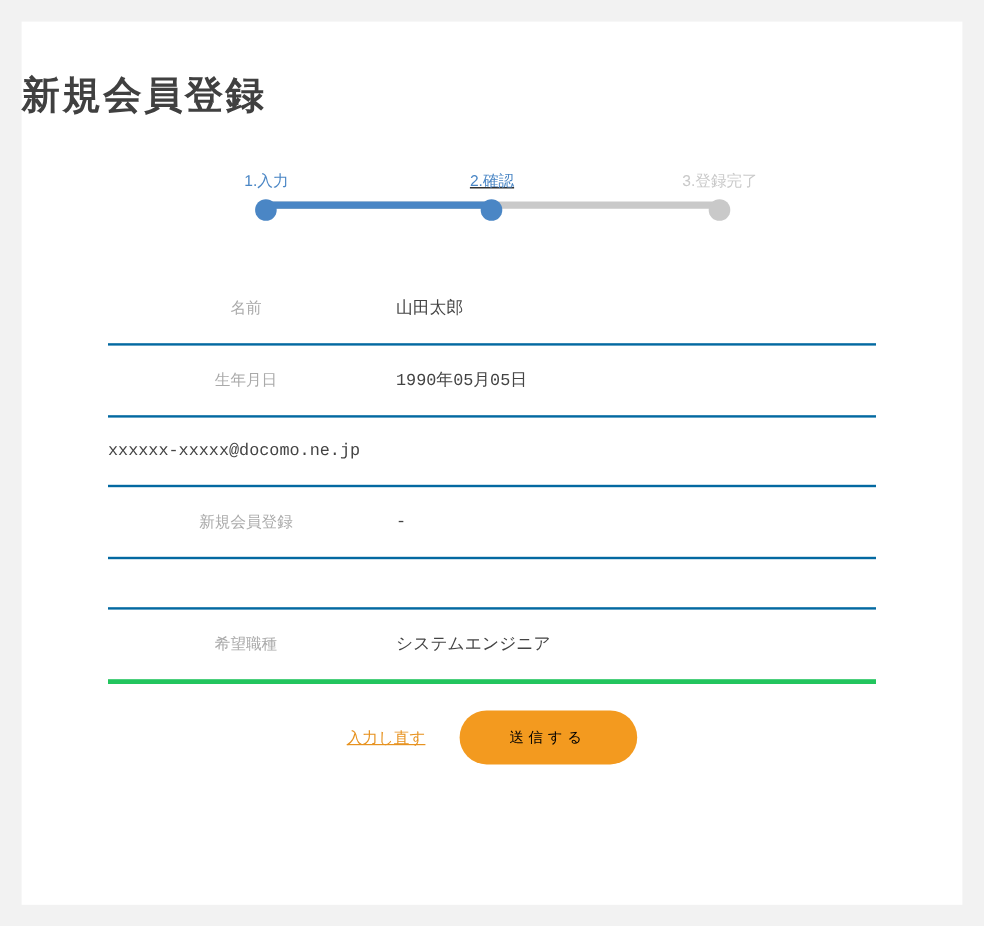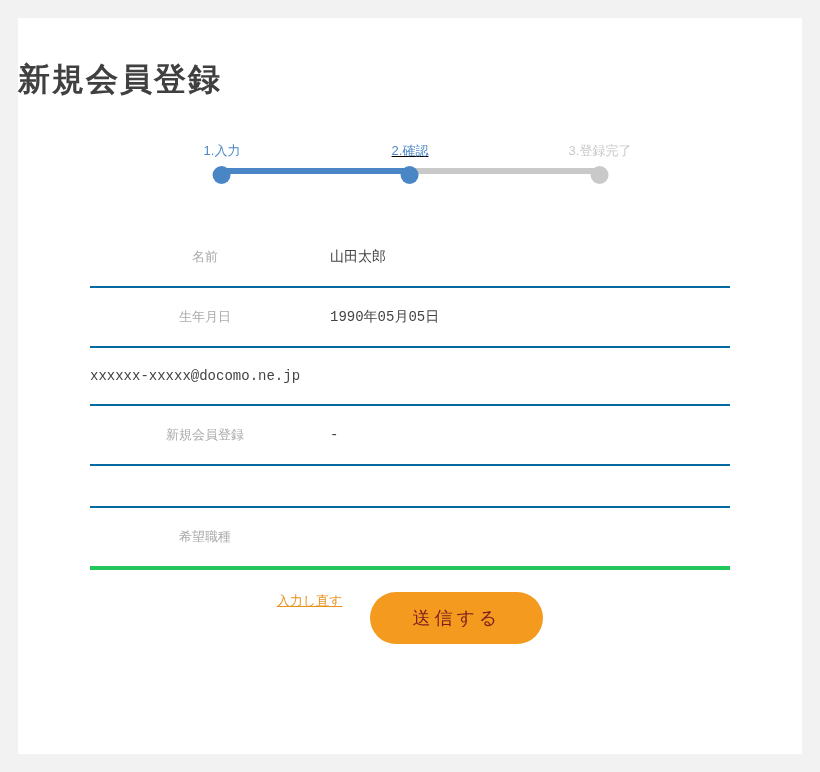--- a/index.html
+++ b/index.html
@@ -90,37 +90,38 @@
     padding-right: 10px;
   }
   .field-value {
     flex: 1;
     font-size: 14px;
     color: #444;
     font-family: Liberation Mono, monospace;
   }
   .actions {
     display: flex;
+    align-items: center;
     justify-content: center;
     gap: 28px;
     margin-top: 22px;
   }
   .link-back {
     color: #e7921f;
     font-size: 13px;
     text-decoration: underline;
     cursor: pointer;
   }
   .btn-submit {
     background: #f39a1f;
-    color: #7f1d1d;
+    color: #000000;
     border: none;
     border-radius: 28px;
     padding: 14px 42px;
-    font-size: 18px;
+    font-size: 12px;
     letter-spacing: 4px;
     cursor: pointer;
   }
 </style>
 </head>
 <body>
 
 <div class="card">
   <h1 class="title">新規会員登録</h1>
 
@@ -154,20 +155,21 @@
       <div class="field-value">xxxxxx-xxxxx@docomo.ne.jp</div>
     </div>
     <div class="field-row">
       <div class="field-label">新規会員登録</div>
       <div class="field-value">-</div>
     </div>
     <div class="field-row">
     </div>
     <div class="field-row">
       <div class="field-label">希望職種</div>
+      <div class="field-value">システムエンジニア</div>
     </div>
   </div>
 
   <div class="actions">
     <a class="link-back">入力し直す</a>
     <button class="btn-submit">送信する</button>
   </div>
 </div>
 
 </body></html>

